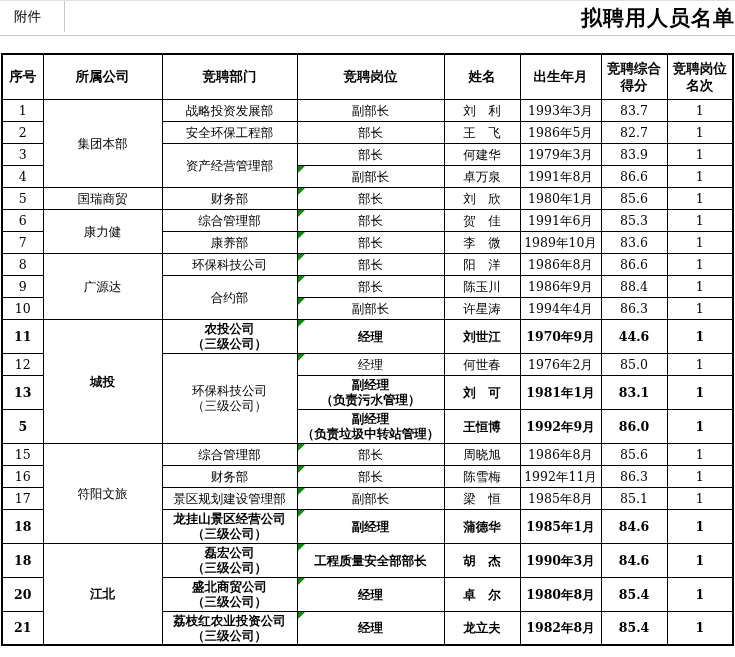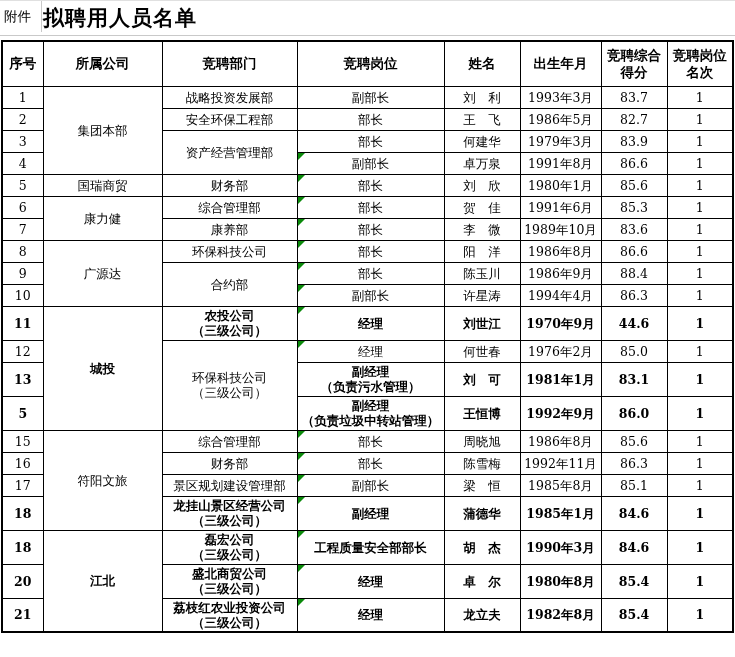--- a/index.html
+++ b/index.html
@@ -13,41 +13,42 @@
   }
   
   .top-strip{
     position:relative;
     height:34px;
     border-top:1px solid #e0e0e0;
     border-bottom:1px solid var(--grid,#c9c9c9);
     background:#fff;
   }
   .attach-cell{
-    position:absolute;left:0;top:0;bottom:3px;width:42px;
+    position:absolute;left:0;top:0;bottom:3px;width:65px;
     border-right:1px solid var(--grid,#c9c9c9);
     display:flex;align-items:center;
-    padding-left:4px;box-sizing:border-box;
+    padding-left:14px;box-sizing:border-box;
     font-size:13.5px;
   }
   .sheet-title{
     margin-left:43px;
-    text-align:left;
+    text-align:right;
     line-height:33px;
     font-size:21px;
     font-weight:bold;
     letter-spacing:1px;
   }
   
   .tbl-wrap{padding:4px 1px 0 1px;}
   table.roster{
     border-collapse:collapse;
     table-layout:fixed;
     width:732px;
     border:2px solid #000;
+    margin-top:13px;
   }
   col.c-no{width:41px}
   col.c-company{width:119px}
   col.c-dept{width:135px}
   col.c-pos{width:147px}
   col.c-name{width:76px}
   col.c-birth{width:81px}
   col.c-score{width:66px}
   col.c-rank{width:66px}
   th,td{

